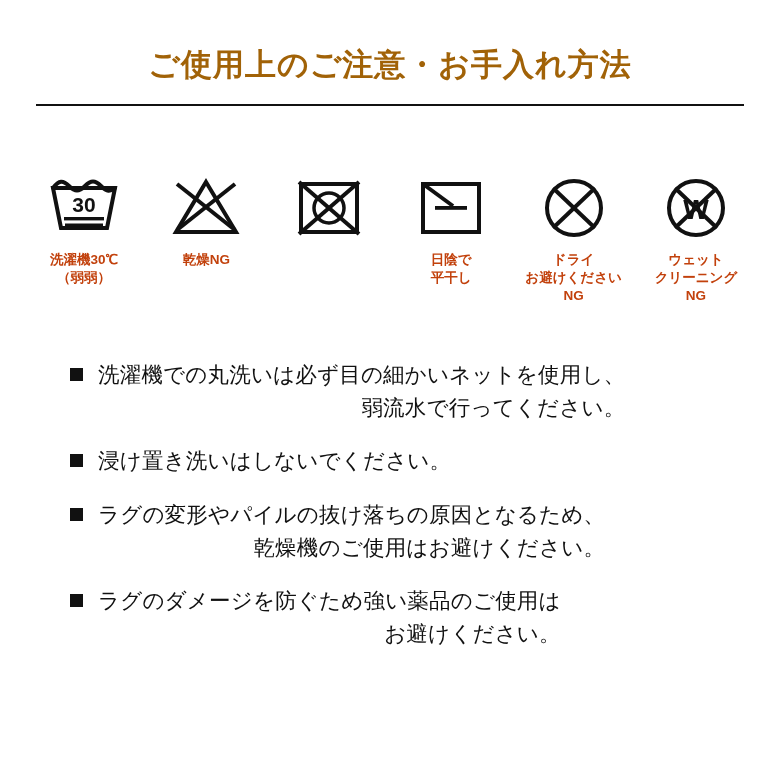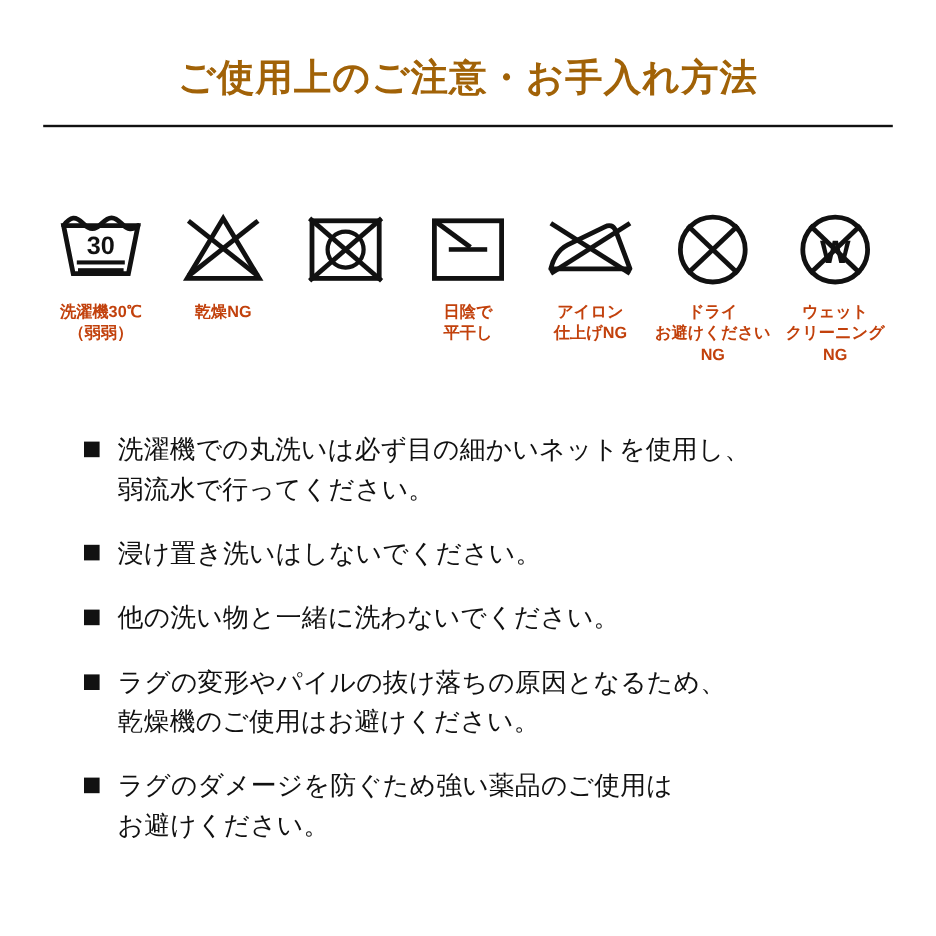--- a/index.html
+++ b/index.html
@@ -73,20 +73,21 @@
 
   
   .notes {
     width: 640px;
     margin: 54px auto 0 auto;
   }
   .note-item {
     display: flex;
     align-items: flex-start;
     margin-bottom: 21px;
+    text-align: right;
   }
   .note-bullet {
     width: 13px;
     height: 13px;
     background: #111111;
     flex: 0 0 auto;
     margin-top: 9px;
     margin-right: 15px;
   }
   .note-text {
@@ -150,31 +151,20 @@
         <svg width="72" height="68" viewBox="0 0 72 68">
           <rect x="8" y="12" width="56" height="48" fill="none" stroke="#111" stroke-width="4"></rect>
           <line x1="8" y1="12" x2="38" y2="34" stroke="#111" stroke-width="4"></line>
           <rect x="20" y="34" width="32" height="3.8" fill="#111"></rect>
         </svg>
       </div>
       <div class="symbol-label">日陰で
 平干し</div>
     </div>
 
-    <div class="symbol-cell">
-      <div class="symbol-art">
-        <svg width="78" height="68" viewBox="0 0 78 68">
-          <path d="M6 52 L72 52 L60 20 C58 16, 55 15, 51 17 L20 32 C12 36, 8 44, 6 52 Z" fill="none" stroke="#111" stroke-width="4" stroke-linejoin="round"></path>
-          <line x1="6" y1="14" x2="72" y2="56" stroke="#111" stroke-width="4"></line>
-          <line x1="72" y1="14" x2="6" y2="56" stroke="#111" stroke-width="4"></line>
-        </svg>
-      </div>
-      <div class="symbol-label">アイロン
-仕上げNG</div>
-    </div>
 
     <div class="symbol-cell">
       <div class="symbol-art">
         <svg width="72" height="68" viewBox="0 0 72 68">
           <circle cx="36" cy="36" r="27" fill="none" stroke="#111" stroke-width="4"></circle>
           <line x1="15" y1="16" x2="57" y2="56" stroke="#111" stroke-width="4"></line>
           <line x1="57" y1="16" x2="15" y2="56" stroke="#111" stroke-width="4"></line>
         </svg>
       </div>
       <div class="symbol-label">ドライ
@@ -203,24 +193,20 @@
       <span class="note-bullet"></span>
       <span class="note-text">洗濯機での丸洗いは必ず目の細かいネットを使用し、
 弱流水で行ってください。</span>
     </div>
     <div class="note-item">
       <span class="note-bullet"></span>
       <span class="note-text">浸け置き洗いはしないでください。</span>
     </div>
     <div class="note-item">
       <span class="note-bullet"></span>
-      <span class="note-text">他の洗い物と一緒に洗わないでください。</span>
-    </div>
-    <div class="note-item">
-      <span class="note-bullet"></span>
       <span class="note-text">ラグの変形やパイルの抜け落ちの原因となるため、
 乾燥機のご使用はお避けください。</span>
     </div>
     <div class="note-item">
       <span class="note-bullet"></span>
       <span class="note-text">ラグのダメージを防ぐため強い薬品のご使用は
 お避けください。</span>
     </div>
   </div>
 

